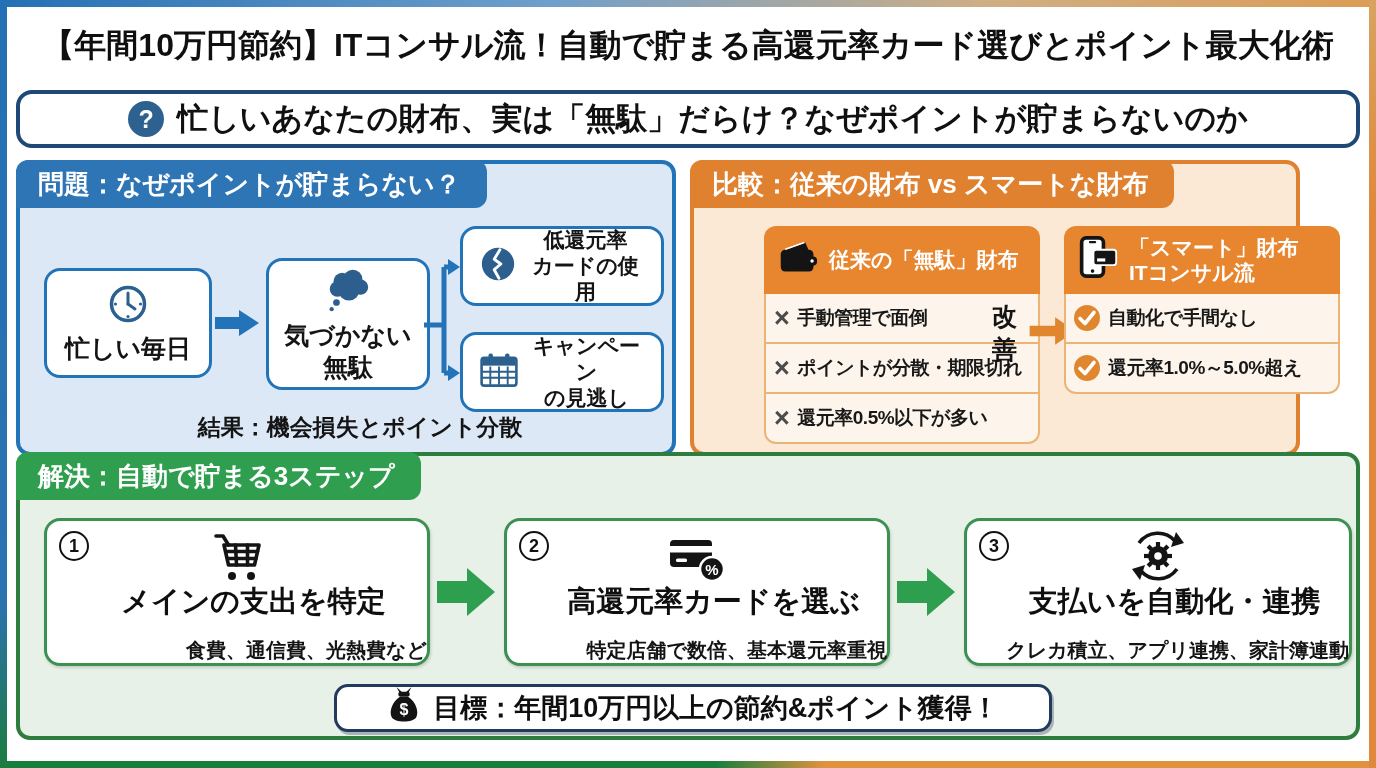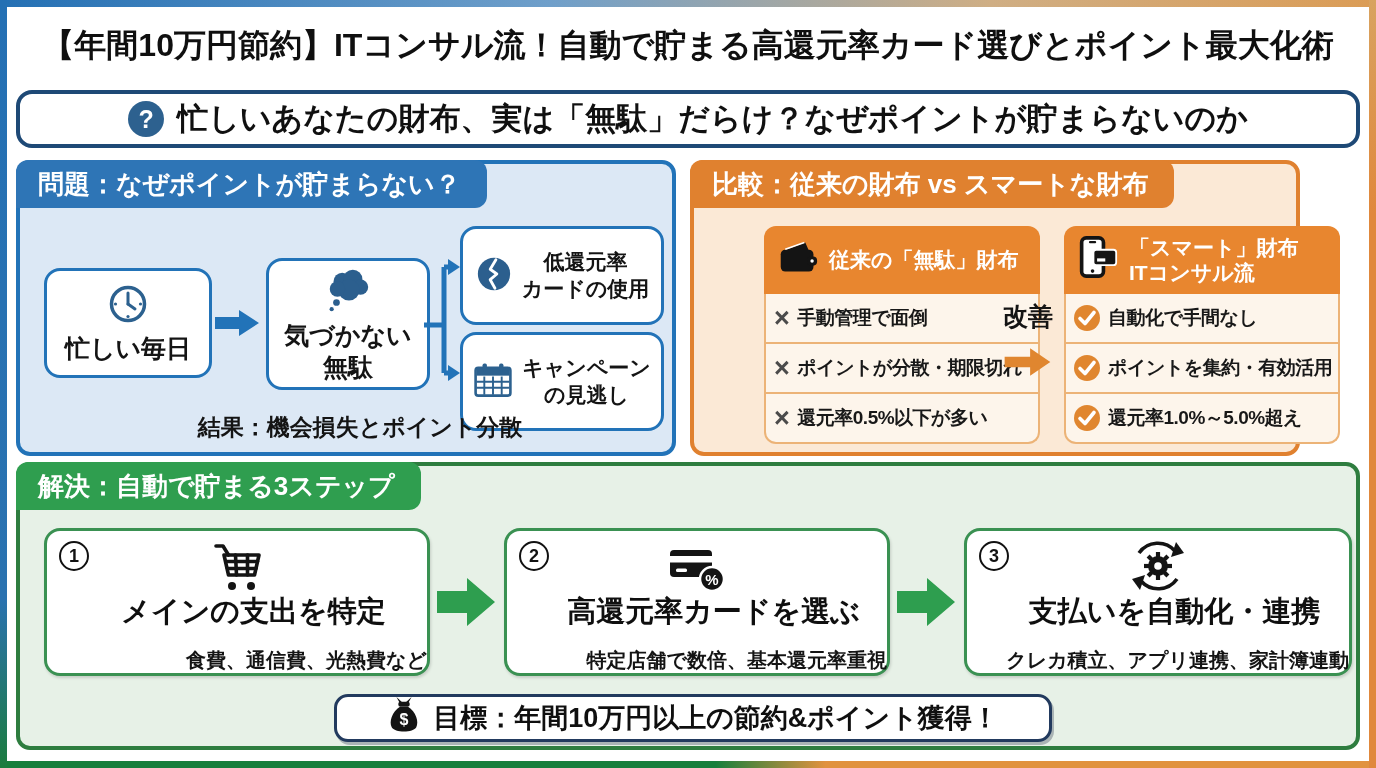--- a/index.html
+++ b/index.html
@@ -16,51 +16,51 @@
   .title-bar{position:absolute;left:20px;right:20px;top:10px;height:72px;display:flex;align-items:center;justify-content:center;}
   .title-text{font-size:32px;font-weight:800;color:#0f0f0f;white-space:nowrap;}
 
   .hook-bar{position:absolute;left:16px;top:90px;width:1344px;height:58px;background:#fff;border:4px solid #1e4976;border-radius:16px;box-sizing:border-box;display:flex;align-items:center;justify-content:center;gap:13px;}
   .hook-icon{width:36px;height:36px;border-radius:50%;background:#2d618f;color:#fff;font-size:25px;font-weight:800;display:flex;align-items:center;justify-content:center;flex:0 0 auto;}
   .hook-text{font-size:31px;font-weight:800;color:#101010;white-space:nowrap;}
 
   .panel{position:absolute;box-sizing:border-box;border-radius:14px;}
   .panel-problem{left:16px;top:160px;width:660px;height:296px;background:#dce8f5;border:4px solid #2273b8;}
   .panel-compare{left:690px;top:160px;width:610px;height:296px;background:#fbe9d6;border:4px solid #e0812f;}
-  .panel-solution{left:16px;top:462px;width:1344px;height:288px;background:#e7f1e7;border:4px solid #2e7d3f;}
+  .panel-solution{left:16px;top:452px;width:1344px;height:288px;background:#e7f1e7;border:4px solid #2e7d3f;}
 
   .panel-badge{position:absolute;left:-4px;top:-4px;height:48px;display:flex;align-items:center;padding:0 26px 0 22px;color:#fff;font-weight:800;font-size:26px;border-radius:12px 12px 12px 0;white-space:nowrap;z-index:2;}
   .badge-blue{background:#2e75b6;}
   .badge-orange{background:#e0812f;}
   .badge-green{background:#2f9e4f;}
 
   
   .fbox{position:absolute;background:#fff;border:3.5px solid #2273b8;border-radius:16px;box-sizing:border-box;display:flex;flex-direction:column;align-items:center;justify-content:center;}
   .fbox-busy{left:24px;top:104px;width:168px;height:110px;gap:4px;}
   .fbox-unnoticed{left:246px;top:94px;width:164px;height:132px;gap:2px;}
-  .fbox-branch{left:440px;width:204px;height:99px;flex-direction:row;gap:9px;padding:0 6px;}
+  .fbox-branch{left:440px;width:204px;height:80px;flex-direction:row;gap:9px;padding:0 16px;}
   .branch-top{top:62px;}
   .branch-bottom{top:168px;}
   .flabel{font-size:25px;font-weight:800;color:#141414;line-height:1.2;text-align:center;}
   .blabel{font-size:21px;font-weight:800;color:#141414;line-height:1.25;text-align:center;}
   .arrow-flow1{position:absolute;left:194px;top:144px;}
   .branch-connector{position:absolute;left:404px;top:90px;}
   .result-line{position:absolute;left:0;right:0;top:248px;text-align:center;font-size:23px;font-weight:800;color:#141414;padding-left:28px;}
 
   
   .ccard{position:absolute;top:62px;width:276px;border-radius:12px;}
   .ccard-old{left:22px;padding-left:48px;}
   .ccard-smart{left:370px;}
   .ccard-head{height:68px;background:#e8862f;border-radius:12px 12px 0 0;display:flex;align-items:center;padding:0 8px 0 14px;gap:11px;color:#fff;font-weight:800;font-size:21px;line-height:1.2;}
   .ccard-body{background:#fdf5eb;border:2px solid #ecb377;border-top:none;border-radius:0 0 12px 12px;}
   .crow{height:48px;display:flex;align-items:center;gap:8px;padding:0 8px;font-size:19px;font-weight:800;color:#181818;letter-spacing:-0.5px;white-space:nowrap;}
   .crow + .crow{border-top:2px solid #ecb377;}
   .mark-x{font-size:27px;font-weight:800;color:#4b4b4b;line-height:1;flex:0 0 auto;}
   .check-badge{width:26px;height:26px;border-radius:50%;background:#e0862f;flex:0 0 auto;display:flex;align-items:center;justify-content:center;}
-  .improve{position:absolute;left:298px;top:136px;width:72px;display:flex;flex-direction:column;align-items:center;gap:12px;}
+  .improve{position:absolute;left:298px;top:136px;width:72px;display:flex;align-items:center;gap:12px;}
   .improve-label{font-size:25px;font-weight:800;color:#141414;}
 
   
   .scard{position:absolute;top:62px;height:148px;background:#fff;border:3px solid #3a9152;border-radius:16px;box-sizing:border-box;box-shadow:1px 2px 3px rgba(0,0,0,.15);}
   .scard1{left:24px;width:386px;}
   .scard2{left:484px;width:386px;}
   .scard3{left:944px;width:388px;}
   .snum{position:absolute;left:12px;top:10px;width:30px;height:30px;border:2.5px solid #111;border-radius:50%;display:flex;align-items:center;justify-content:center;font-size:18px;font-weight:800;color:#111;box-sizing:border-box;}
   .sicon{height:58px;display:flex;justify-content:center;align-items:flex-end;margin-top:4px;}
   .stitle{text-align:center;font-size:29px;font-weight:800;color:#0f0f0f;line-height:1.15;margin-top:2px;margin-left:33px;}
@@ -250,28 +250,20 @@
               </svg>
           </span>
           <span>自動化で手間なし</span>
         </div>
         <div class="crow">
           <span class="check-badge">
             <svg width="26" height="26" viewBox="0 0 26 26">
                 <polyline points="6,13.5 11,18.5 20,7.5" fill="none" stroke="#fff" stroke-width="3.6" stroke-linecap="round" stroke-linejoin="round"></polyline>
               </svg>
           </span>
-          <span>ポイントを集約・有効活用</span>
-        </div>
-        <div class="crow">
-          <span class="check-badge">
-            <svg width="26" height="26" viewBox="0 0 26 26">
-                <polyline points="6,13.5 11,18.5 20,7.5" fill="none" stroke="#fff" stroke-width="3.6" stroke-linecap="round" stroke-linejoin="round"></polyline>
-              </svg>
-          </span>
           <span>還元率1.0%～5.0%超え</span>
         </div>
       </div>
     </div>
   </section>
 
   <section class="panel panel-solution">
     <div class="panel-badge badge-green">解決：自動で貯まる3ステップ</div>
 
     <div class="scard scard1">

